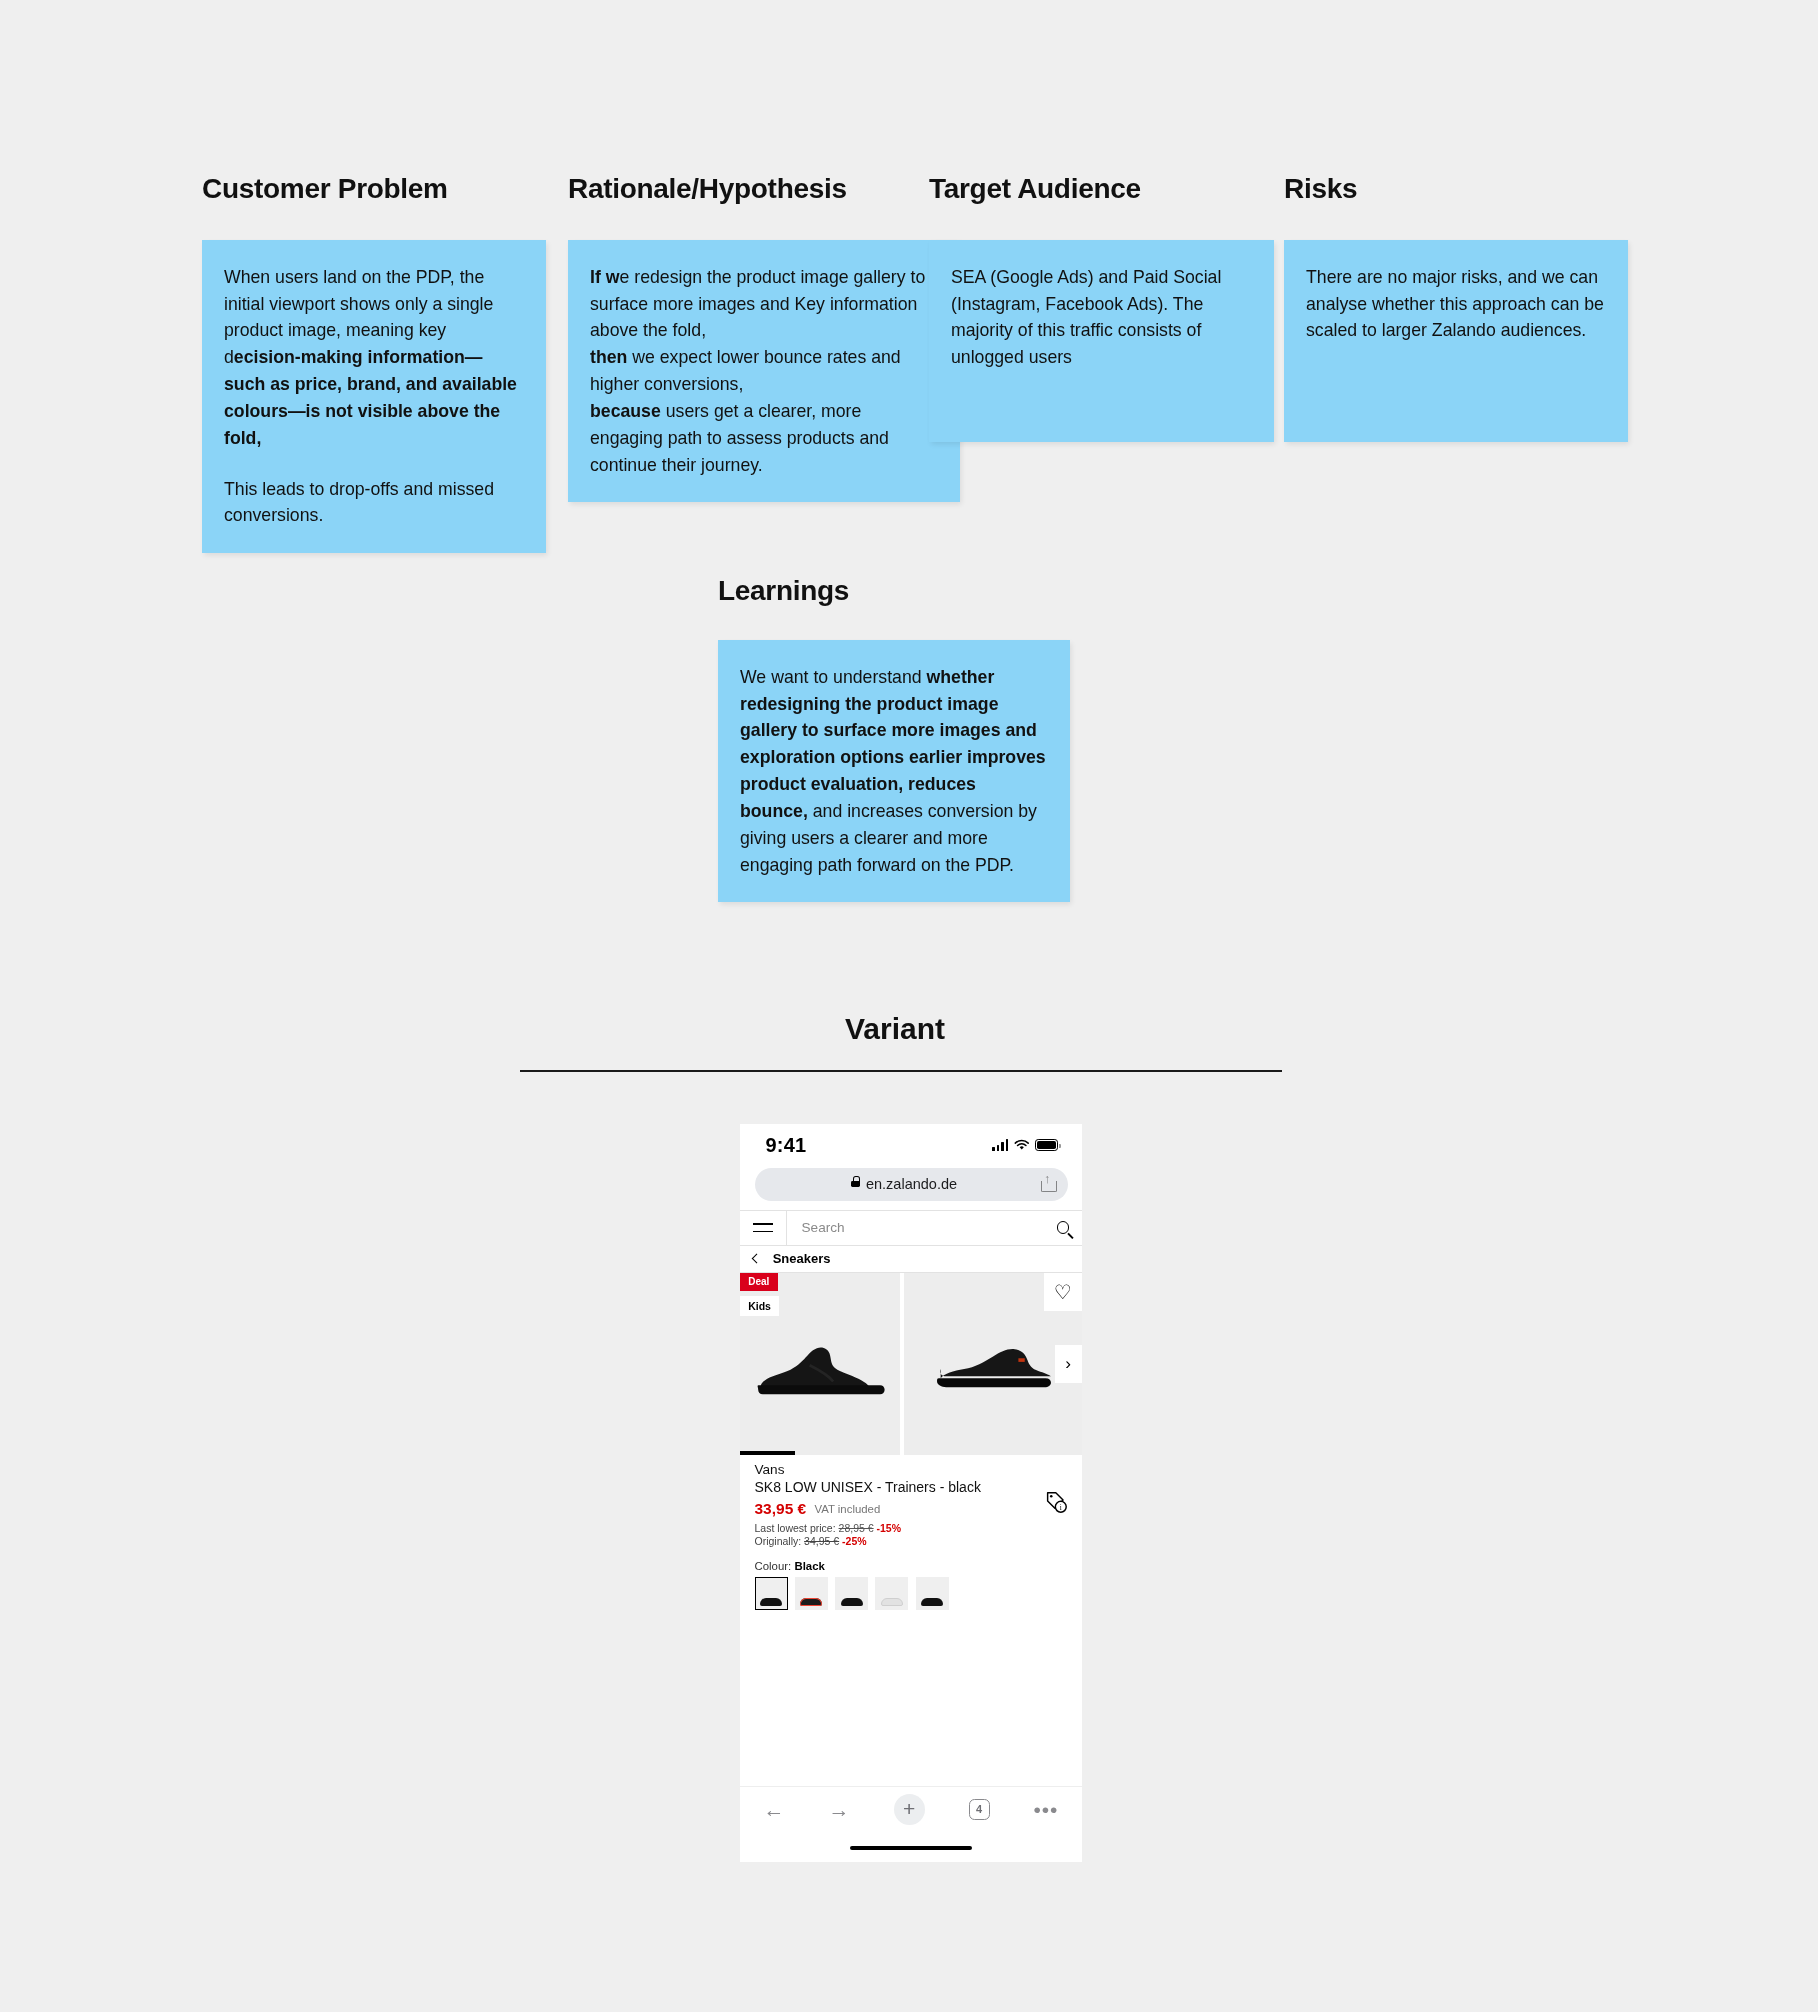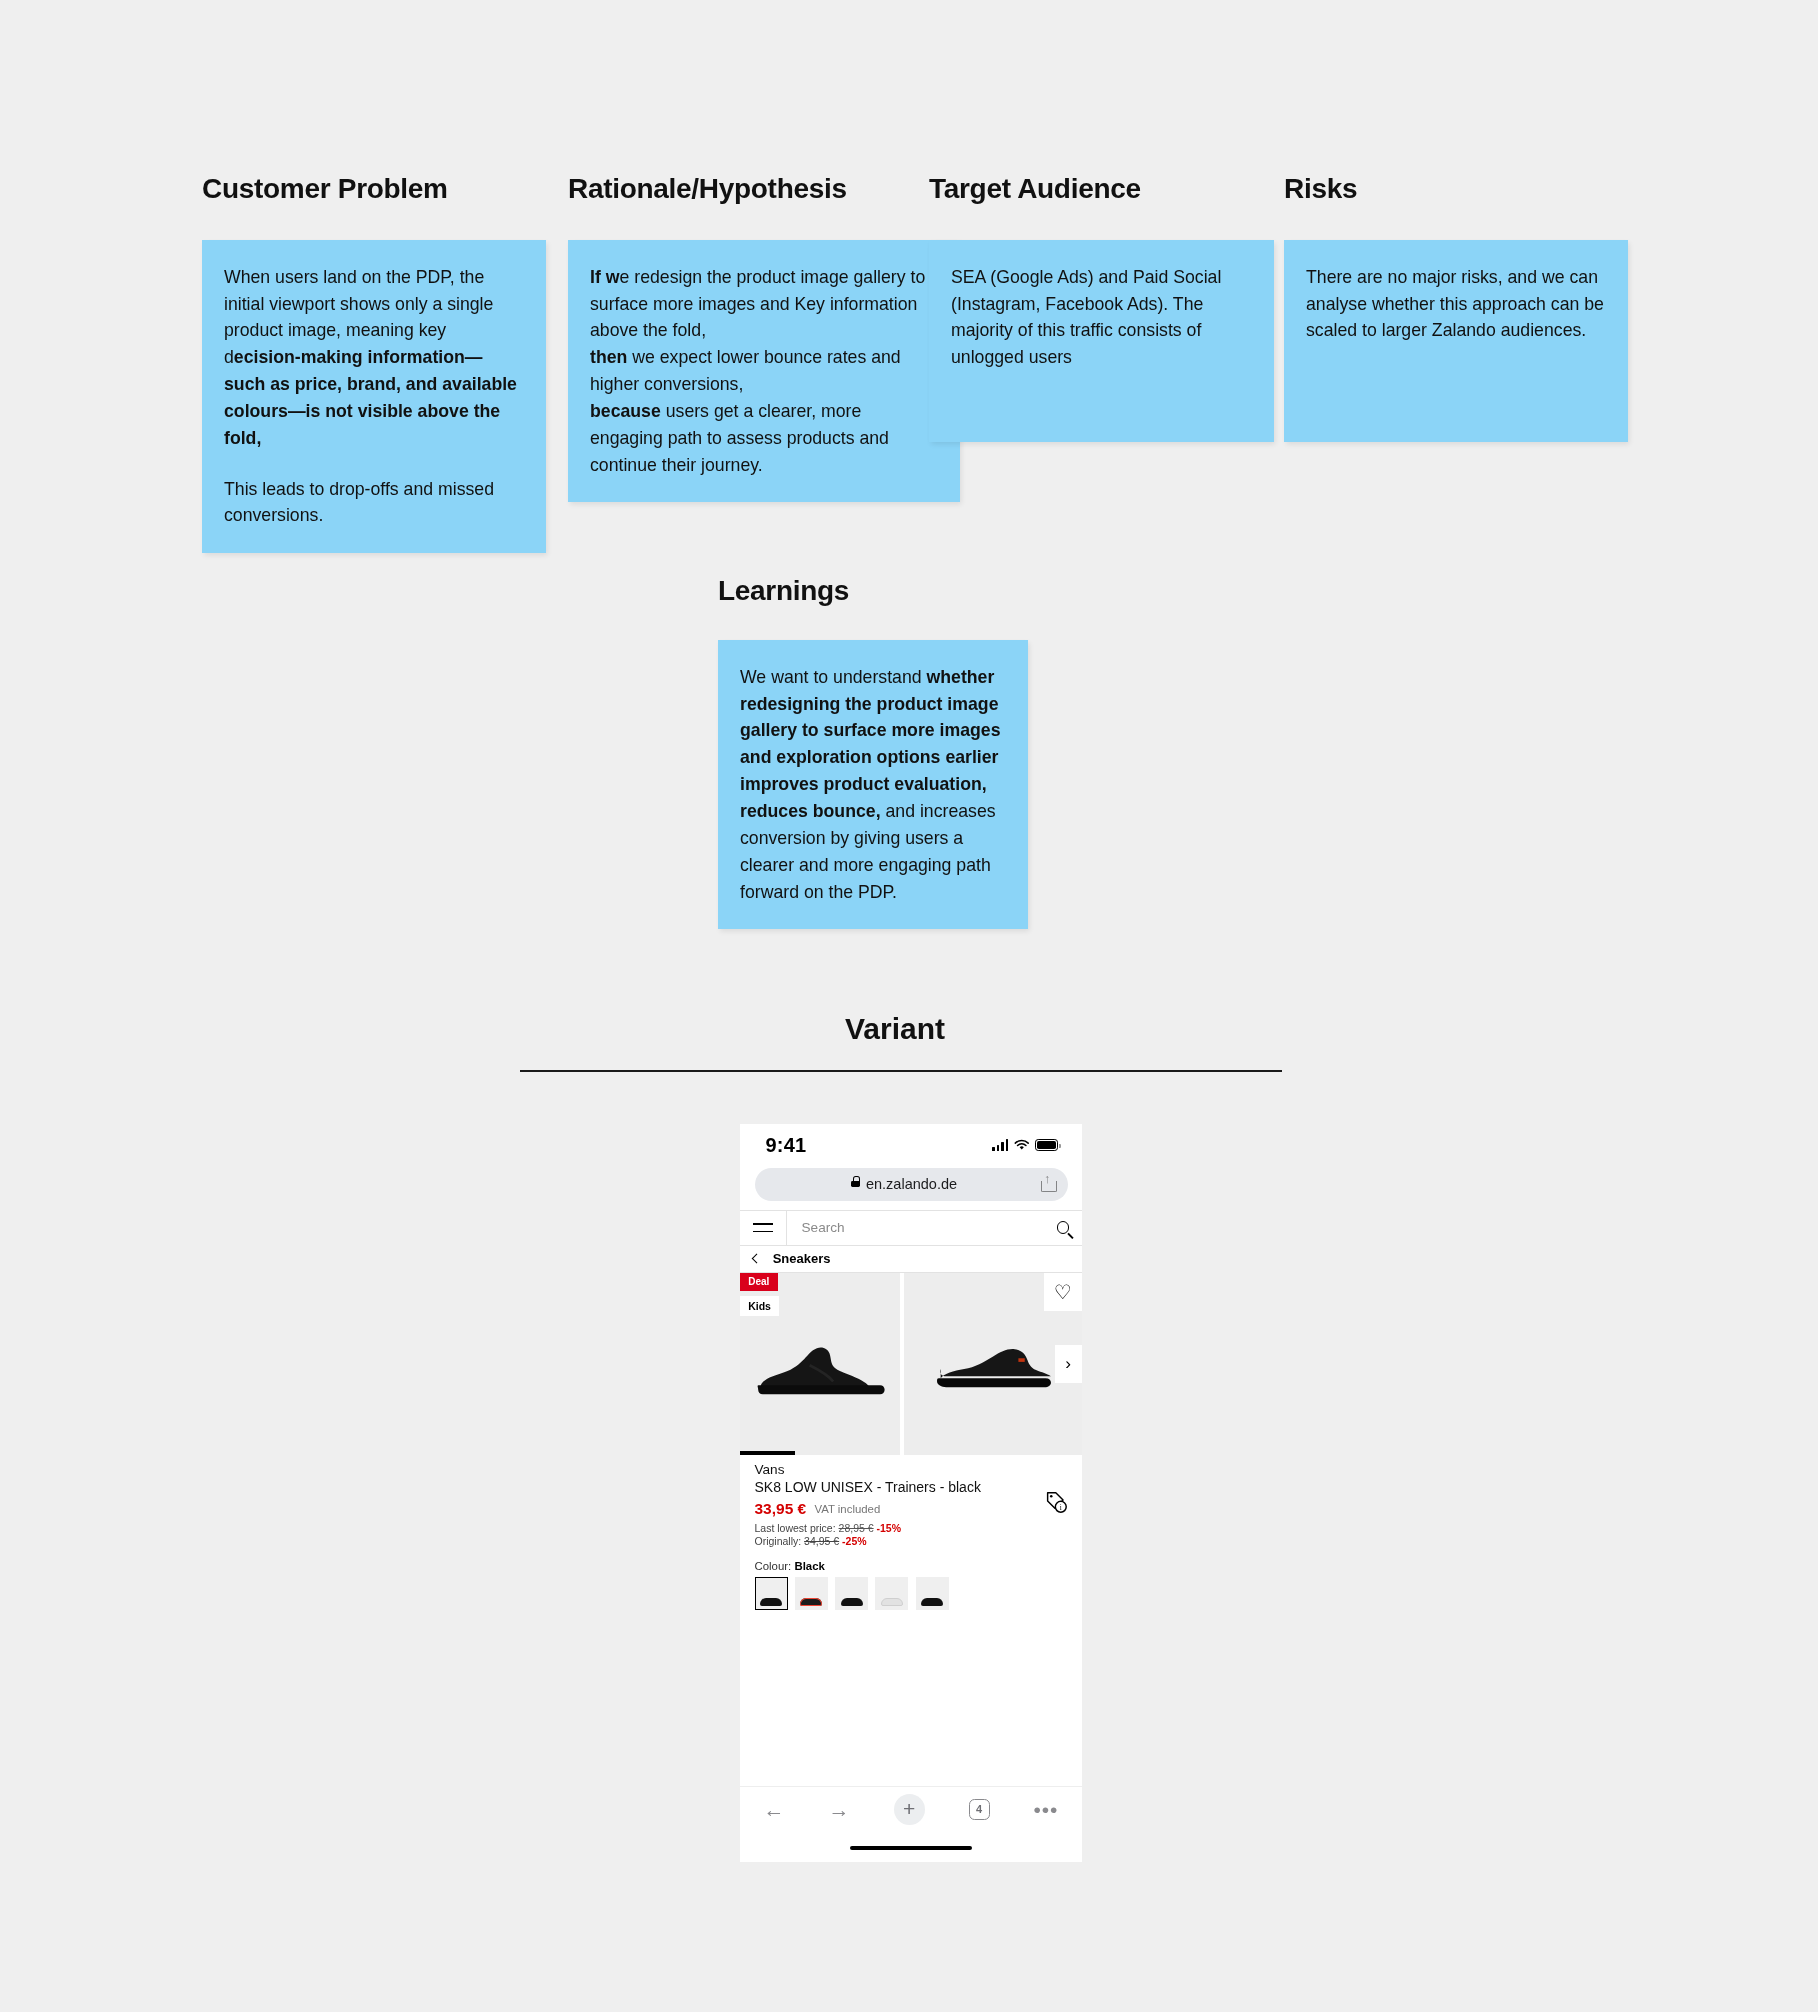--- a/index.html
+++ b/index.html
@@ -27,21 +27,21 @@
   .sticky p + p { margin-top: 23.6px; }
 
   #col-problem  { left: 202px;  top: 173px; width: 344px; }
   #col-problem  .sticky { min-height: 189px; }
   #col-rational { left: 568px;  top: 173px; width: 392px; }
   #col-audience { left: 929px; top: 173px; width: 345px; }
   #col-audience .sticky { height: 202px; }
   #col-risks    { left: 1284px; top: 173px; width: 344px; }
   #col-risks    .sticky { height: 202px; }
 
-  #col-learnings { left: 718px; top: 575px; width: 310px; }
+  #col-learnings { left: 718px; top: 575px; width: 352px; }
   #col-learnings .card-title { margin-bottom: 33px; }
 
   
   .variant-heading {
     position: absolute; left: 0; top: 1012px; width: 1790px;
     text-align: center; font-size: 30px; font-weight: bold; color: #111;
   }
   .variant-rule {
     position: absolute; left: 520px; top: 1070px;
     width: 762px; height: 1.8px; background: #1a1a1a;

